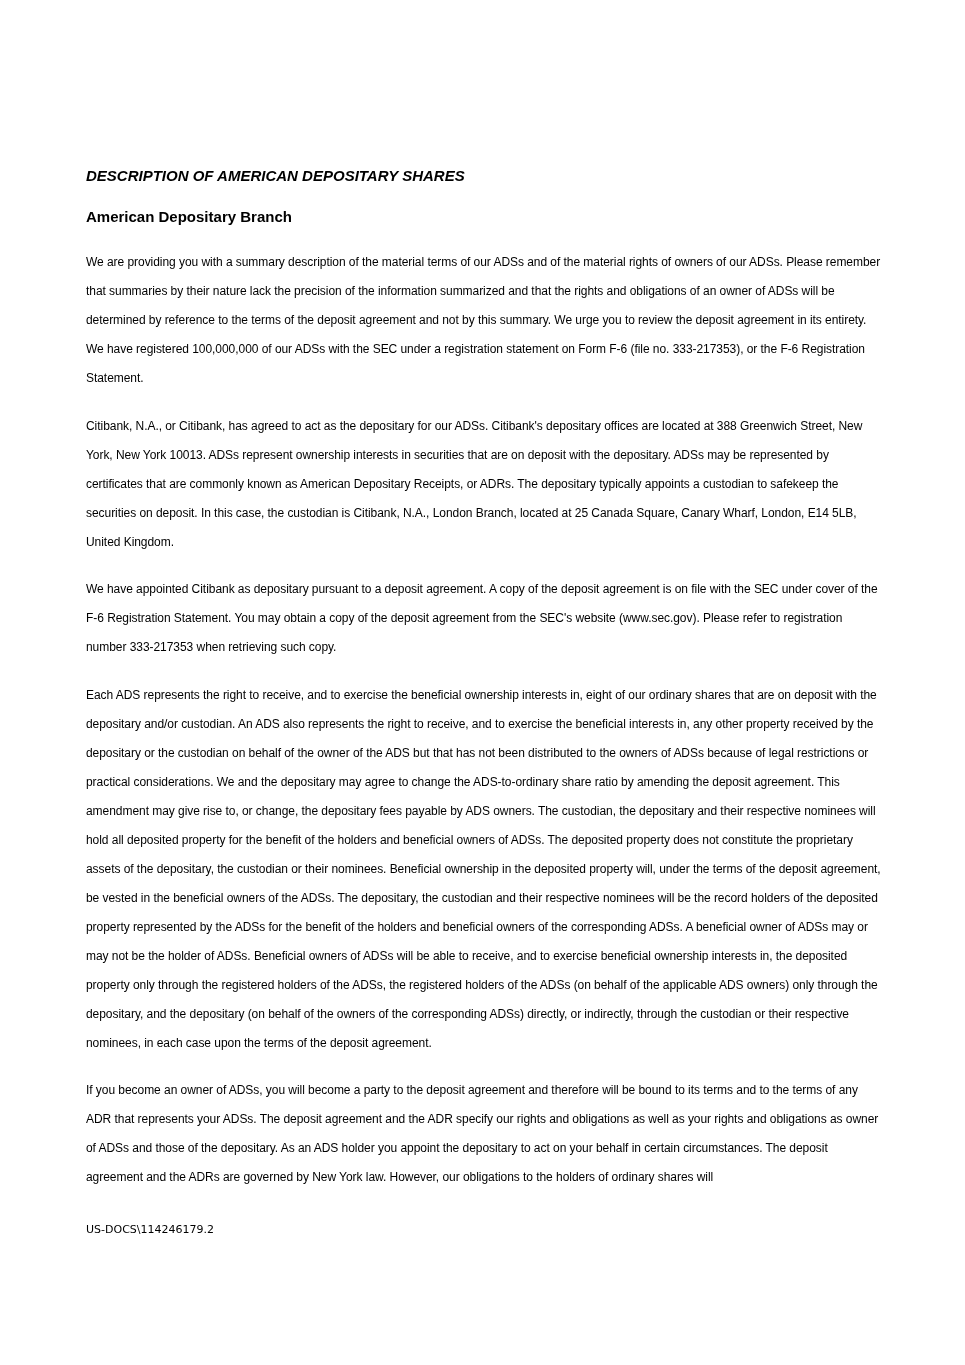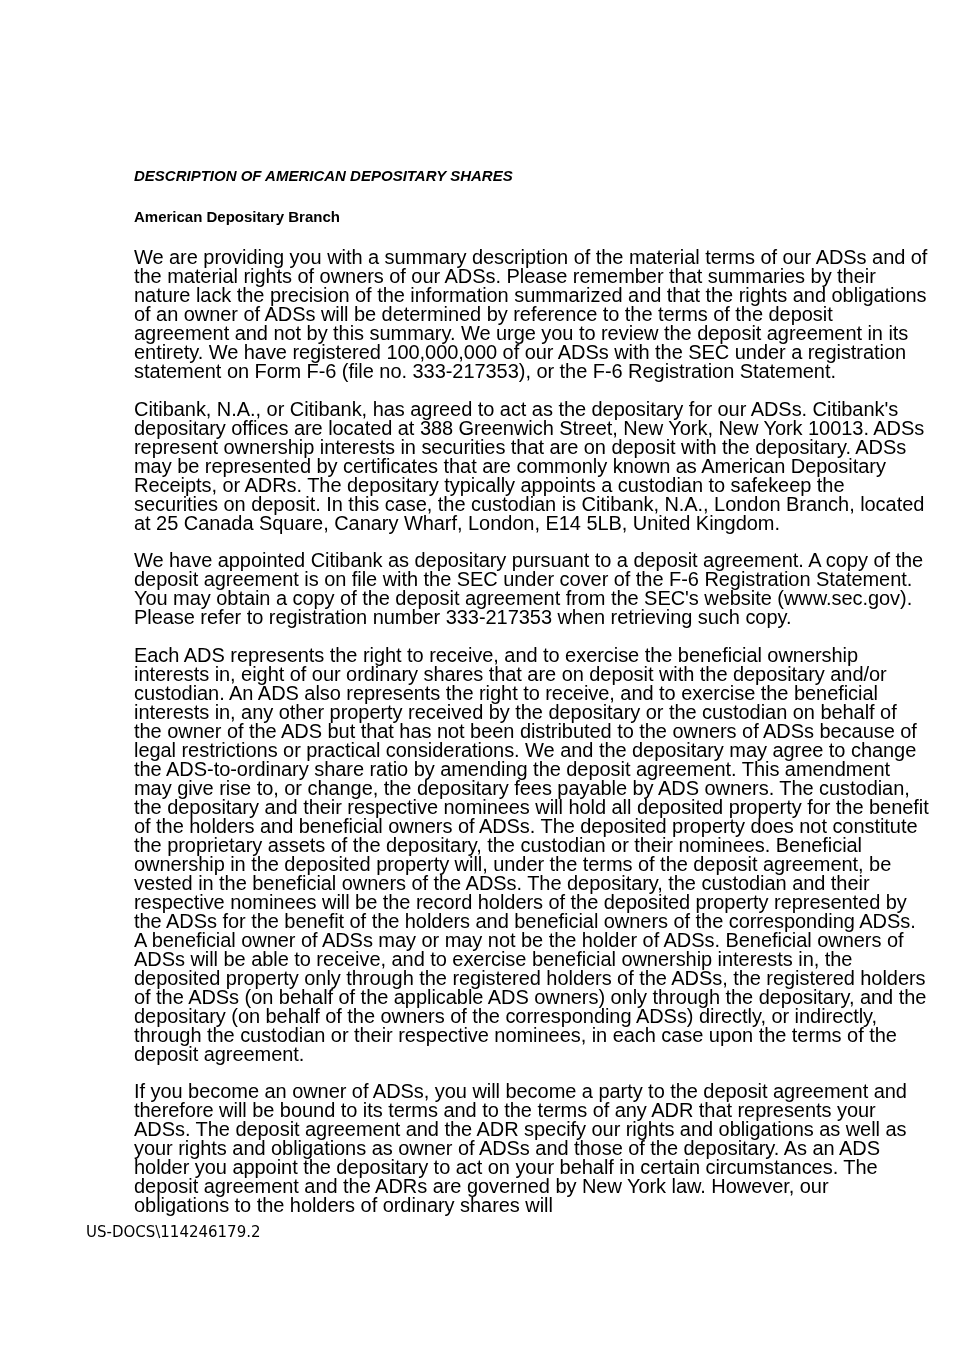--- a/index.html
+++ b/index.html
@@ -13,46 +13,45 @@
       position: relative;
       overflow: hidden;
       color: #000000;
       font-family: "Liberation Sans", sans-serif;
     }
     .page {
       position: absolute;
       left: 86px;
       top: 166px;
       width: 795px;
-      margin-left: 48px;
     }
     .doc-title {
       font-size: 15px;
       font-weight: bold;
       font-style: italic;
       line-height: 20px;
       margin: 0 0 21px 0;
     }
     .section-heading {
       font-size: 15px;
       font-weight: bold;
       line-height: 20px;
       margin: 0 0 21px 0;
     }
     .para {
-      font-size: 20px;
-      line-height: 19px;
+      font-size: 12px;
+      line-height: 29px;
       margin: 0 0 18.6px 0;
       letter-spacing: -0.05px;
     }
     .footer {
       position: absolute;
       left: 86px;
       top: 1223px;
-      font-size: 15px;
+      font-size: 11px;
       font-family: "DejaVu Sans", sans-serif;
       color: #000000;
     }
   </style>
 </head>
 <body>
 
 <div class="page">
   <div class="doc-title">DESCRIPTION OF AMERICAN DEPOSITARY SHARES</div>
   <div class="section-heading">American Depositary Branch</div>

